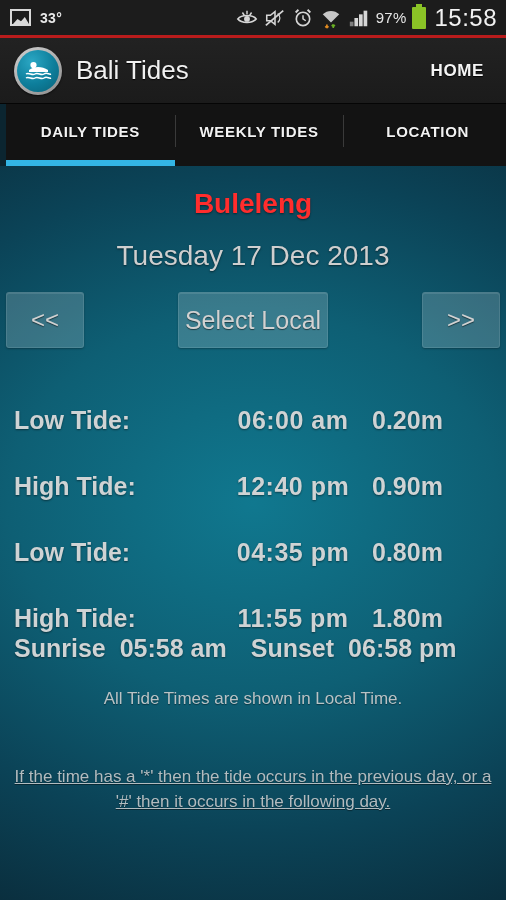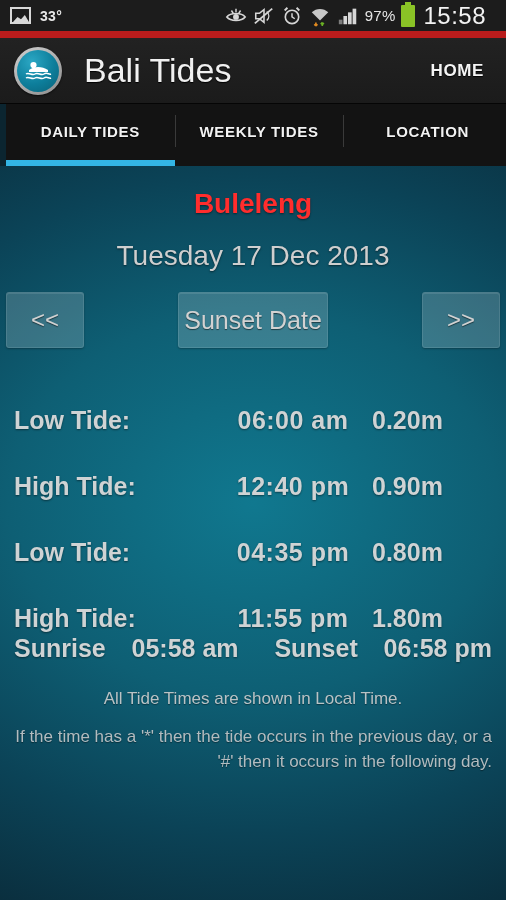--- a/index.html
+++ b/index.html
@@ -9,24 +9,24 @@
     background:#0b2530;
     overflow:hidden;
   }
   #screen { position:relative; width:506px; height:900px; overflow:hidden; }
 
   
   .statusbar {
     position:absolute; top:0; left:0; width:506px; height:38px;
     background:#1c1c1c;
     display:flex; align-items:center;
-    border-bottom:7px solid #b91c1c;
+    border-bottom:3px solid #b91c1c;
   }
   .sb-left { display:flex; align-items:center; padding-left:10px; gap:9px; }
-  .sb-right { margin-left:auto; display:flex; align-items:center; padding-right:20px; gap:6px; }
+  .sb-right { margin-left:auto; display:flex; align-items:center; padding-right:9px; gap:6px; }
   .gallery-icon {
     width:21px; height:17px; border:2px solid #d8d8d8; background:#1c1c1c;
     position:relative; overflow:hidden;
   }
   .gallery-icon:after {
     content:""; position:absolute; bottom:0; left:1px; width:16px; height:8px;
     background:#d8d8d8;
     clip-path:polygon(0% 100%, 28% 38%, 50% 66%, 74% 12%, 100% 100%);
   }
   .sb-temp { color:#e8e8e8; font-size:14px; font-weight:bold; letter-spacing:0.3px; }
@@ -56,21 +56,21 @@
     padding:3px; flex:0 0 auto;
     box-shadow:0 1px 2px rgba(0,0,0,.6);
   }
   .logo-inner {
     width:100%; height:100%; border-radius:50%;
     background:radial-gradient(circle at 35% 28%, #2ba7c4 0%, #0d7e9b 55%, #0a6076 100%);
     position:relative; overflow:hidden;
     display:flex; align-items:center; justify-content:center;
   }
   .app-title {
-    color:#f0f0f0; font-size:34px; font-weight:400; margin-left:22px;
+    color:#f0f0f0; font-size:26px; font-weight:400; margin-left:14px;
     text-shadow:0 1px 1px #000;
   }
   .home-btn {
     margin-left:auto; margin-right:22px; color:#f5f5f5;
     font-size:17px; font-weight:bold; letter-spacing:0.6px;
     text-shadow:0 1px 1px #000; cursor:pointer;
   }
 
   
   .tabbar {
@@ -133,35 +133,36 @@
   .tide-row {
     display:flex; align-items:baseline; height:66px; padding:0 14px;
     color:#cfd3d4; font-size:25px; font-weight:bold;
     text-shadow:0 1px 2px rgba(0,0,0,.45);
   }
   .tide-label { width:200px; flex:0 0 auto;margin-top:44px; }
   .tide-time  { flex:1 1 auto; text-align:center; letter-spacing:0.5px; }
   .tide-height{ width:120px; flex:0 0 auto; text-align:left; }
 
   .sunrow {
-    display:flex; align-items:baseline; justify-content:space-between;
-    margin-top:8px; padding:0 14px;
+    display:flex; align-items:baseline; justify-content:flex-start;
+    gap:14px; margin-top:8px; padding:0 14px;
     color:#cfd3d4; font-size:25px; font-weight:bold;
     text-shadow:0 1px 2px rgba(0,0,0,.45);
   }
   .sunrow .gapafter { margin-right:10px; }
 
   .note1 {
     text-align:center; color:#b9c3c6; font-size:17px; margin-top:26px;
     text-shadow:0 1px 1px rgba(0,0,0,.4);
   }
   .note2 {
-    text-align:right; color:#b2bcc0; font-size:17px; line-height:1.45;
-    margin-top:16px; padding:0 14px;
+    text-align:center; color:#b2bcc0; font-size:17px; line-height:1.45;
+    margin-top:56px; padding:0 14px;
     text-shadow:0 1px 1px rgba(0,0,0,.4);
+    text-decoration:underline;
   }
 </style>
 </head>
 <body>
 
 <div id="screen">
 
   <div class="statusbar">
     <div class="sb-left">
       <span class="gallery-icon"></span>
@@ -238,21 +239,21 @@
     </div>
   </div>
 
   <div class="content">
 
     <div class="place">Buleleng</div>
     <div class="date">Tuesday 17 Dec 2013</div>
 
     <div class="btnrow">
       <div class="btn btn-prev">&lt;&lt;</div>
-      <div class="btn btn-date">Sunset Date</div>
+      <div class="btn btn-date">Select Local</div>
       <div class="btn btn-next">&gt;&gt;</div>
     </div>
 
     <div class="tide-list">
       <div class="tide-row">
         <span class="tide-label">Low Tide:</span>
         <span class="tide-time">06:00  am</span>
         <span class="tide-height">0.20m</span>
       </div>
       <div class="tide-row">

